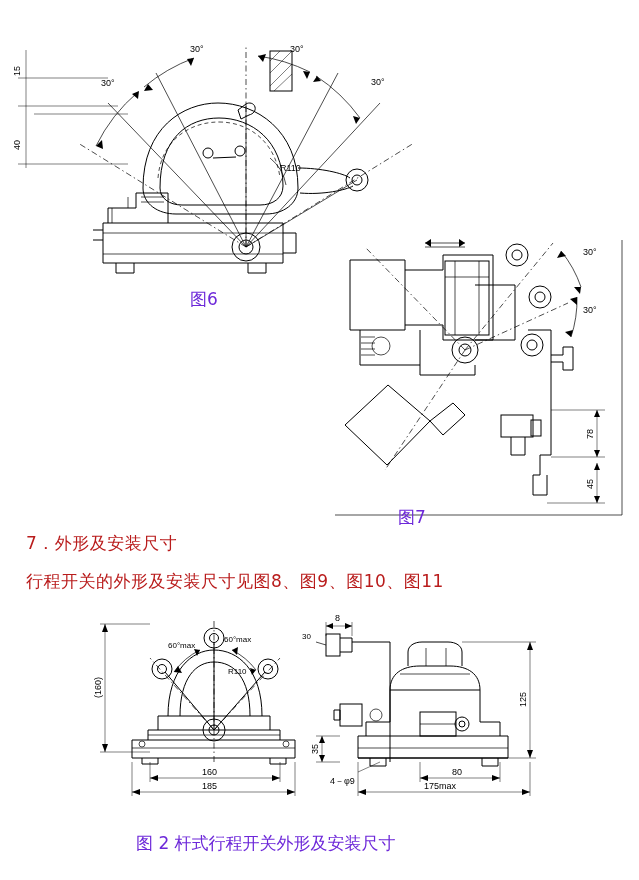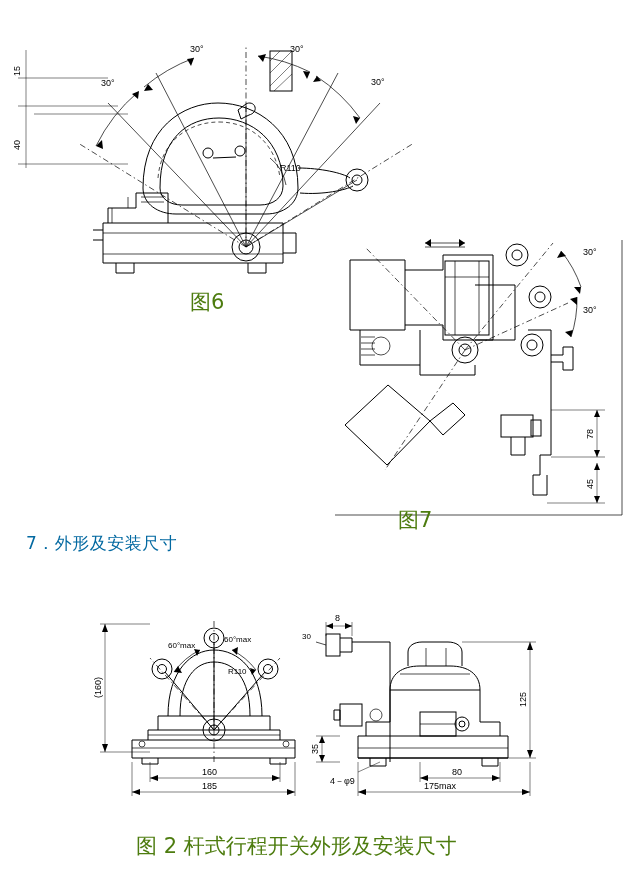--- a/index.html
+++ b/index.html
@@ -21,29 +21,29 @@
     width: 639px;
     height: 880px;
   }
   svg.fig {
     position: absolute;
     display: block;
   }
   .caption {
     position: absolute;
     font-family: "DejaVu Sans", sans-serif;
-    font-size: 21px;
-    color: #4d7c0f;
+    font-size: 17px;
+    color: #6d28d9;
     white-space: nowrap;
   }
   .body-text {
     position: absolute;
     font-family: "DejaVu Sans", sans-serif;
     font-size: 17px;
-    color: #0369a1;
+    color: #b91c1c;
     white-space: nowrap;
     letter-spacing: 0.5px;
   }
   .dim-label {
     font-family: "Liberation Sans", sans-serif;
     font-size: 9px;
   }
   .dim-label-sm {
     font-family: "Liberation Sans", sans-serif;
     font-size: 8px;
@@ -283,20 +283,21 @@
       <polygon points="272,238 269,245 275,245"></polygon>
       <polygon points="272,278 269,271 275,271"></polygon>
     </g>
     <text class="dim-label" x="268" y="214" transform="rotate(-90 268 214)">78</text>
     <text class="dim-label" x="268" y="264" transform="rotate(-90 268 264)">45</text>
   </svg>
 
   <div class="caption" style="left:398px; top:506px;">图7</div>
 
   <div class="body-text" style="left:26px; top:532px;">7．外形及安装尺寸</div>
+  <div class="body-text" style="left:26px; top:570px;">行程开关的外形及安装尺寸见图8、图9、图10、图11</div>
 
   <svg class="fig" style="left:90px; top:612px;" width="470" height="200" viewBox="0 0 470 200">
 
     <g class="hair">
       <line x1="15" y1="12" x2="15" y2="140"></line>
       <line x1="10" y1="12" x2="60" y2="12"></line>
       <line x1="10" y1="140" x2="60" y2="140"></line>
     </g>
     <g fill="#000">
       <polygon points="15,12 12,20 18,20"></polygon>

